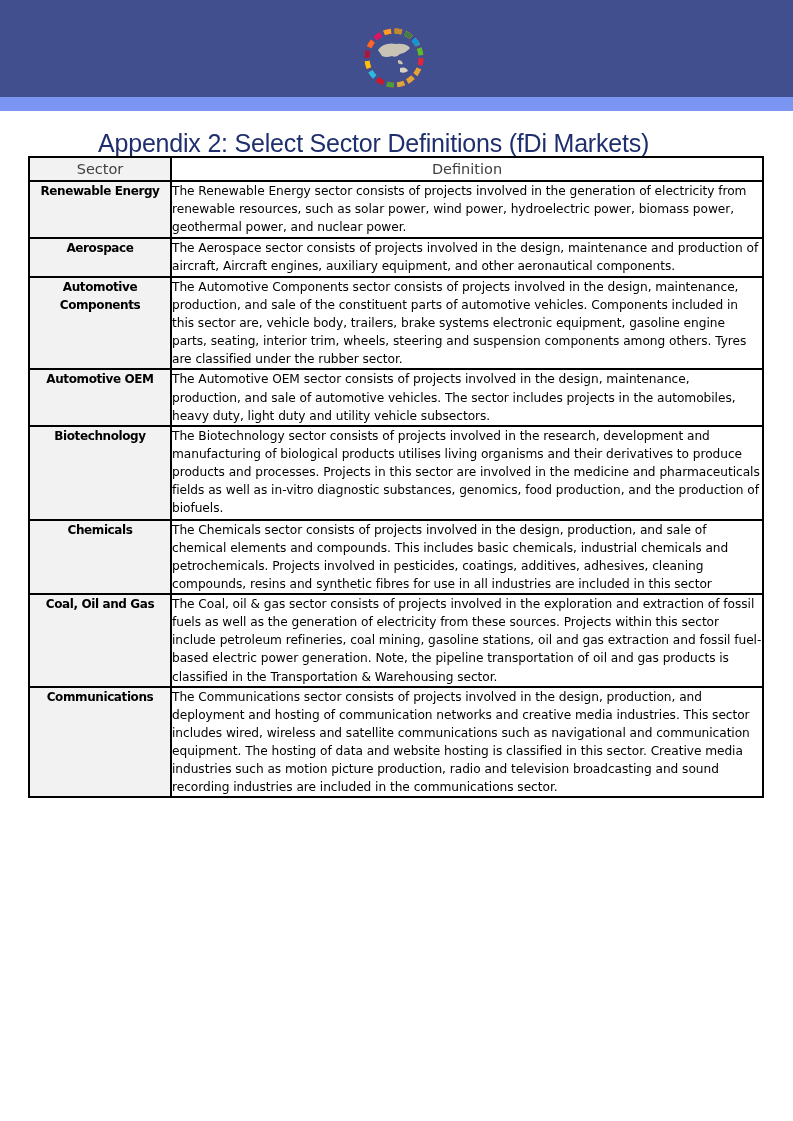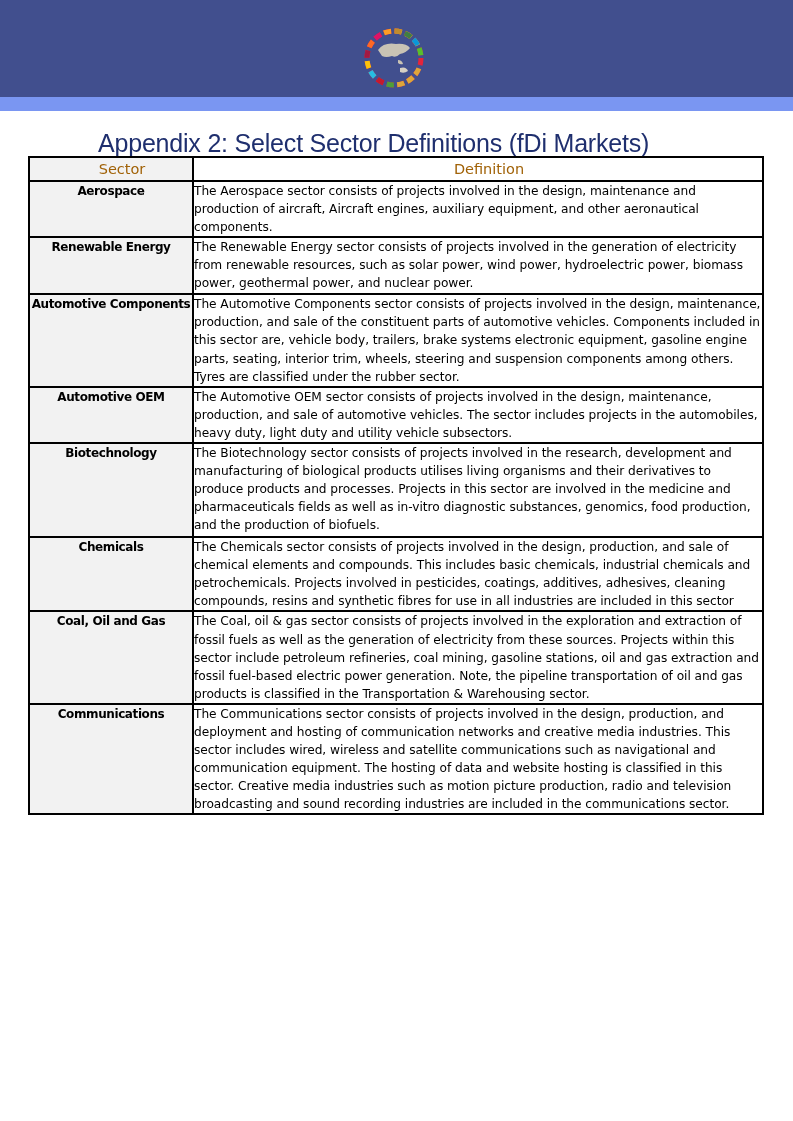--- a/index.html
+++ b/index.html
@@ -26,21 +26,21 @@
     table.defs {
       position: absolute; left: 28px; top: 156px; width: 736px;
       border-collapse: collapse; table-layout: fixed;
       font-family: "DejaVu Sans", sans-serif;
     }
     table.defs th, table.defs td {
       border: 2px solid #000; vertical-align: top; padding: 0;
     }
     table.defs th {
       font-size: 14.5px; font-weight: normal; height: 22px; line-height: 22px;
-      text-align: center; color: #a16207; padding-left: 22px;
+      text-align: center; color: #404040;
     }
     th.col-sector { width: 140px; background: #f2f2f2; }
     td.sector {
       background: #f2f2f2; text-align: center; font-weight: bold;
       font-size: 12px; line-height: 18px; letter-spacing: -0.4px;
       padding: 1px 3px 0 3px; color: #000;
     }
     td.definition {
       font-size: 12.2px; line-height: 18.1px; color: #000;
       padding: 1px 4px 0 0; letter-spacing: -0.05px;
@@ -83,27 +83,27 @@
 <h1 class="page-title">Appendix 2: Select Sector Definitions (fDi Markets)</h1>
 
 <table class="defs">
   <thead>
     <tr>
       <th class="col-sector">Sector</th>
       <th>Definition</th>
     </tr>
   </thead>
   <tbody>
+    <tr style="height:57px">
+      <td class="sector">Renewable Energy</td>
+      <td class="definition">The Renewable Energy sector consists of projects involved in the generation of electricity from renewable resources, such as solar power, wind power, hydroelectric power, biomass power, geothermal power, and nuclear power.</td>
+    </tr>
     <tr style="height:39px">
       <td class="sector">Aerospace</td>
       <td class="definition">The Aerospace sector consists of projects involved in the design, maintenance and production of aircraft, Aircraft engines, auxiliary equipment, and other aeronautical components.</td>
-    </tr>
-    <tr style="height:57px">
-      <td class="sector">Renewable Energy</td>
-      <td class="definition">The Renewable Energy sector consists of projects involved in the generation of electricity from renewable resources, such as solar power, wind power, hydroelectric power, biomass power, geothermal power, and nuclear power.</td>
     </tr>
     <tr style="height:90px">
       <td class="sector">Automotive Components</td>
       <td class="definition">The Automotive Components sector consists of projects involved in the design, maintenance, production, and sale of the constituent parts of automotive vehicles. Components included in this sector are, vehicle body, trailers, brake systems electronic equipment, gasoline engine parts, seating, interior trim, wheels, steering and suspension components among others. Tyres are classified under the rubber sector.</td>
     </tr>
     <tr style="height:54px">
       <td class="sector">Automotive OEM</td>
       <td class="definition">The Automotive OEM sector consists of projects involved in the design, maintenance, production, and sale of automotive vehicles. The sector includes projects in the automobiles, heavy duty, light duty and utility vehicle subsectors.</td>
     </tr>
     <tr style="height:94px">

